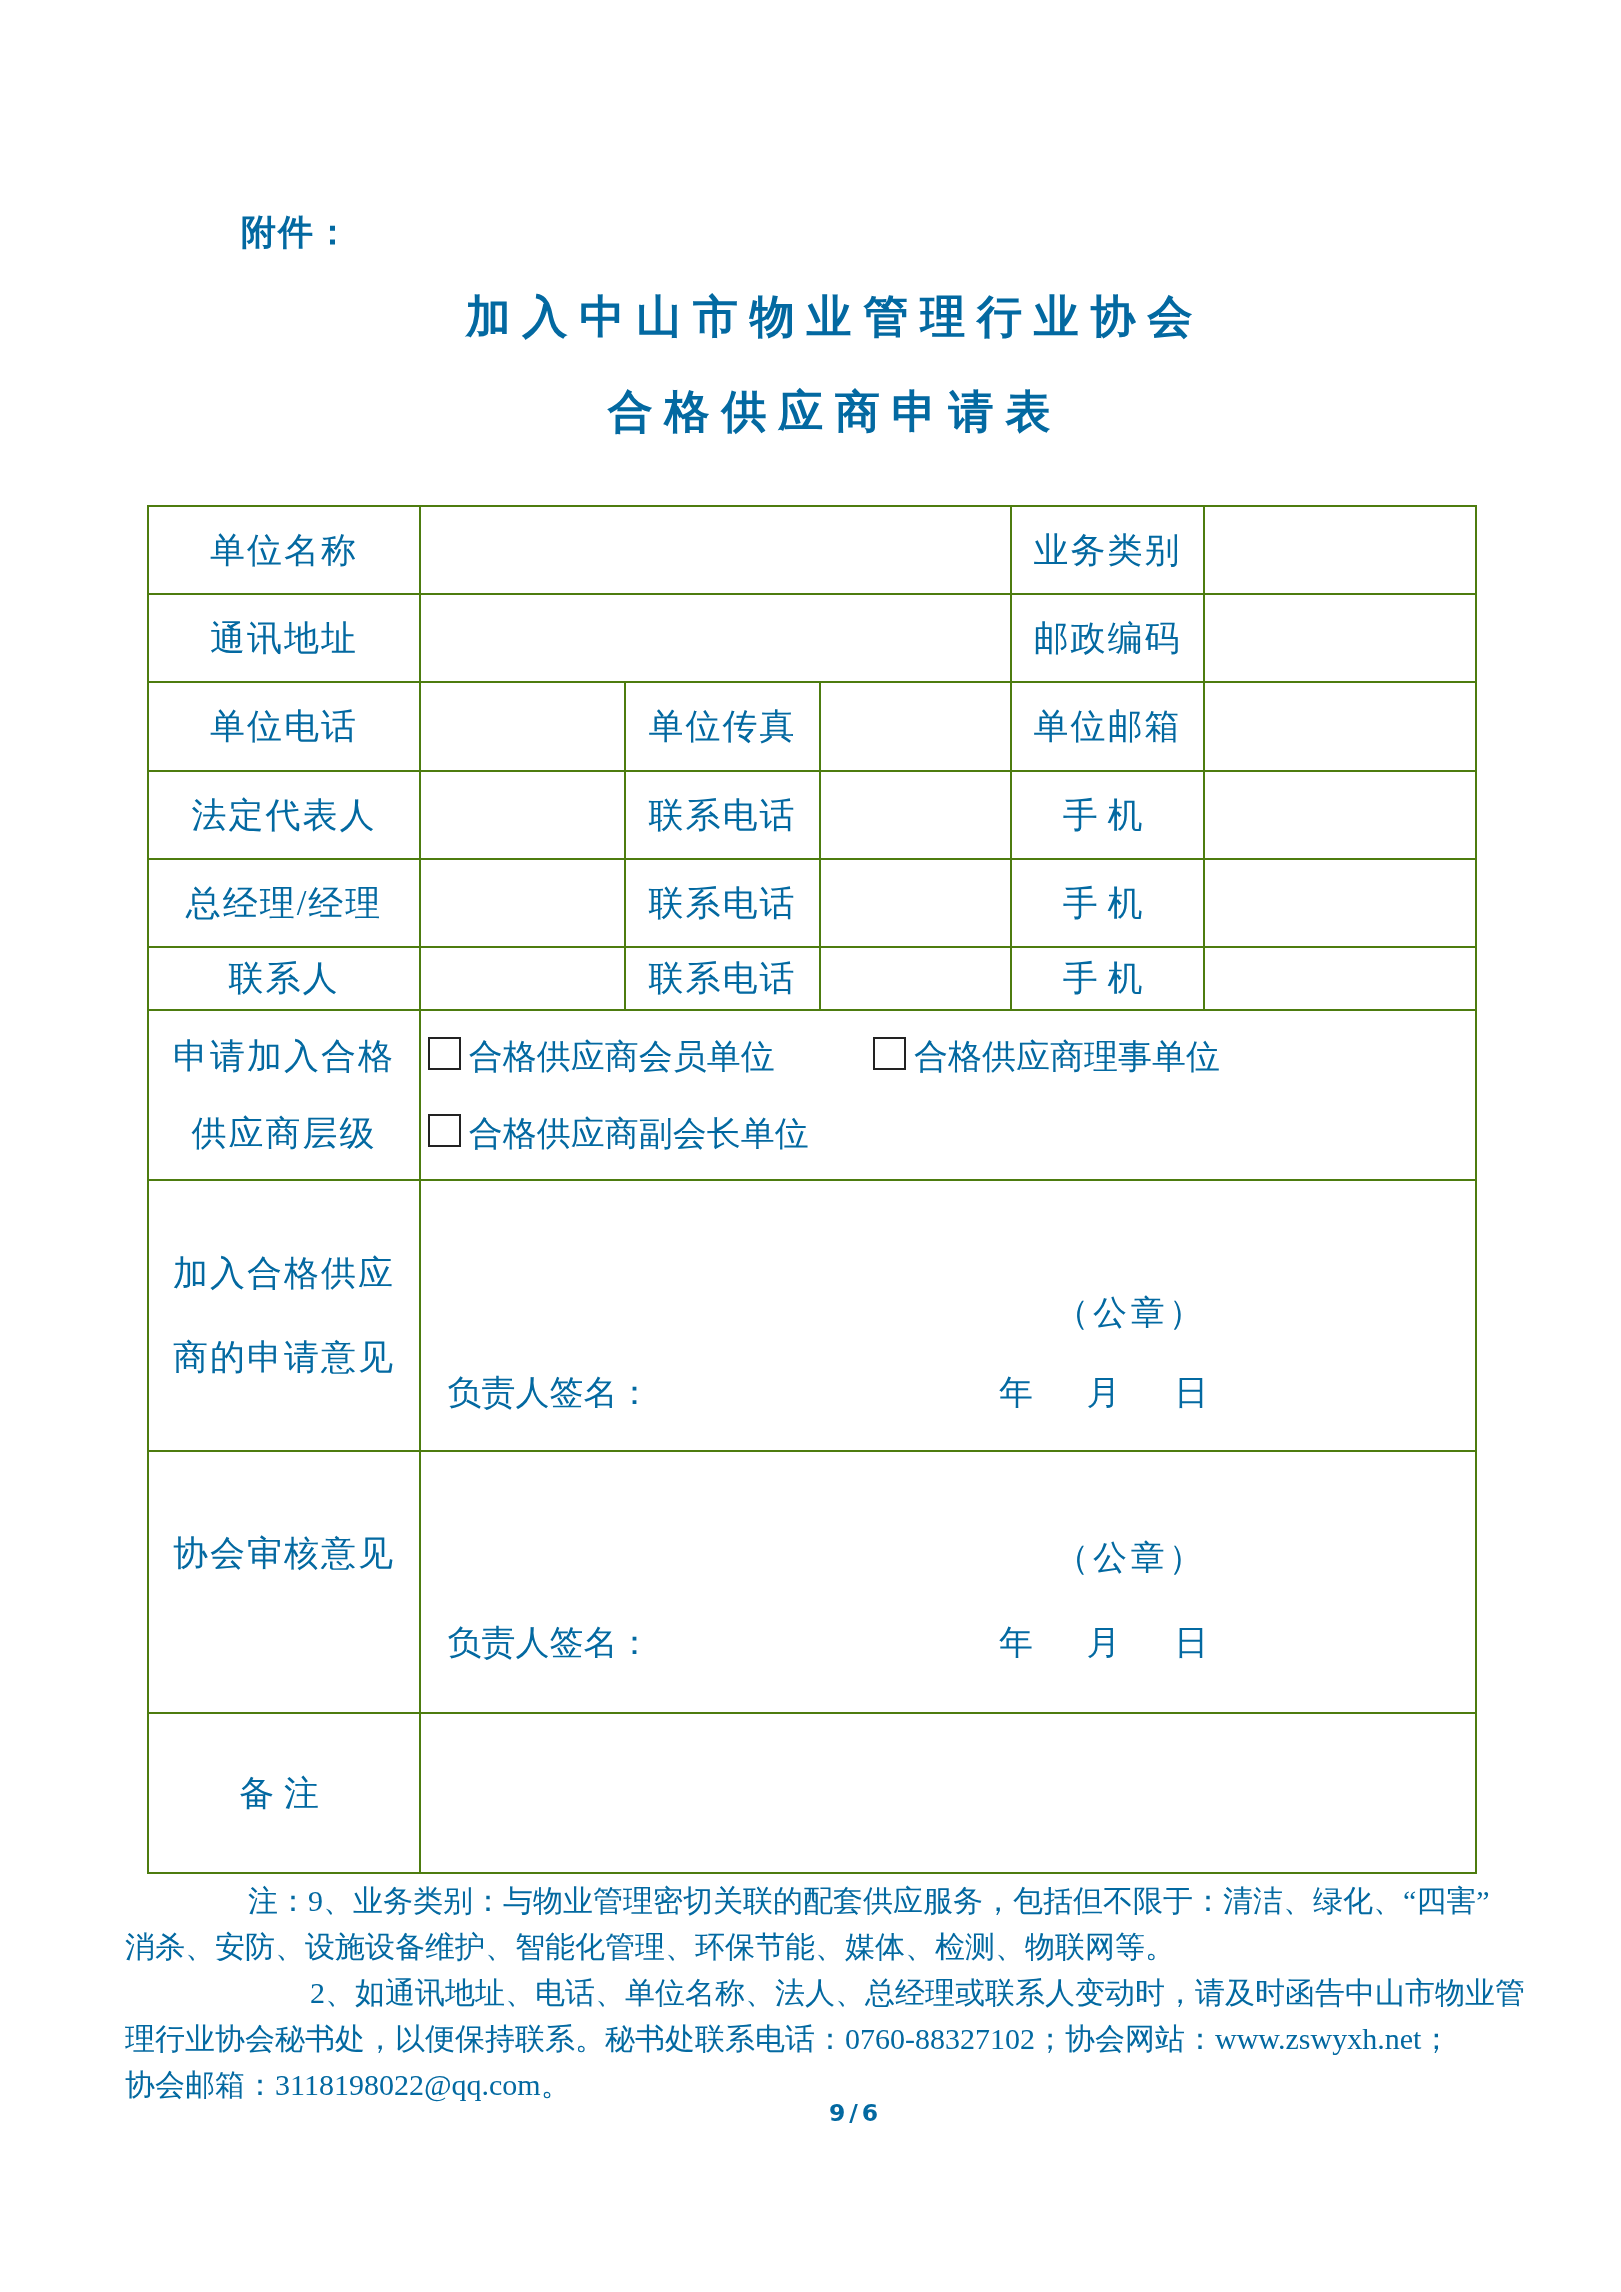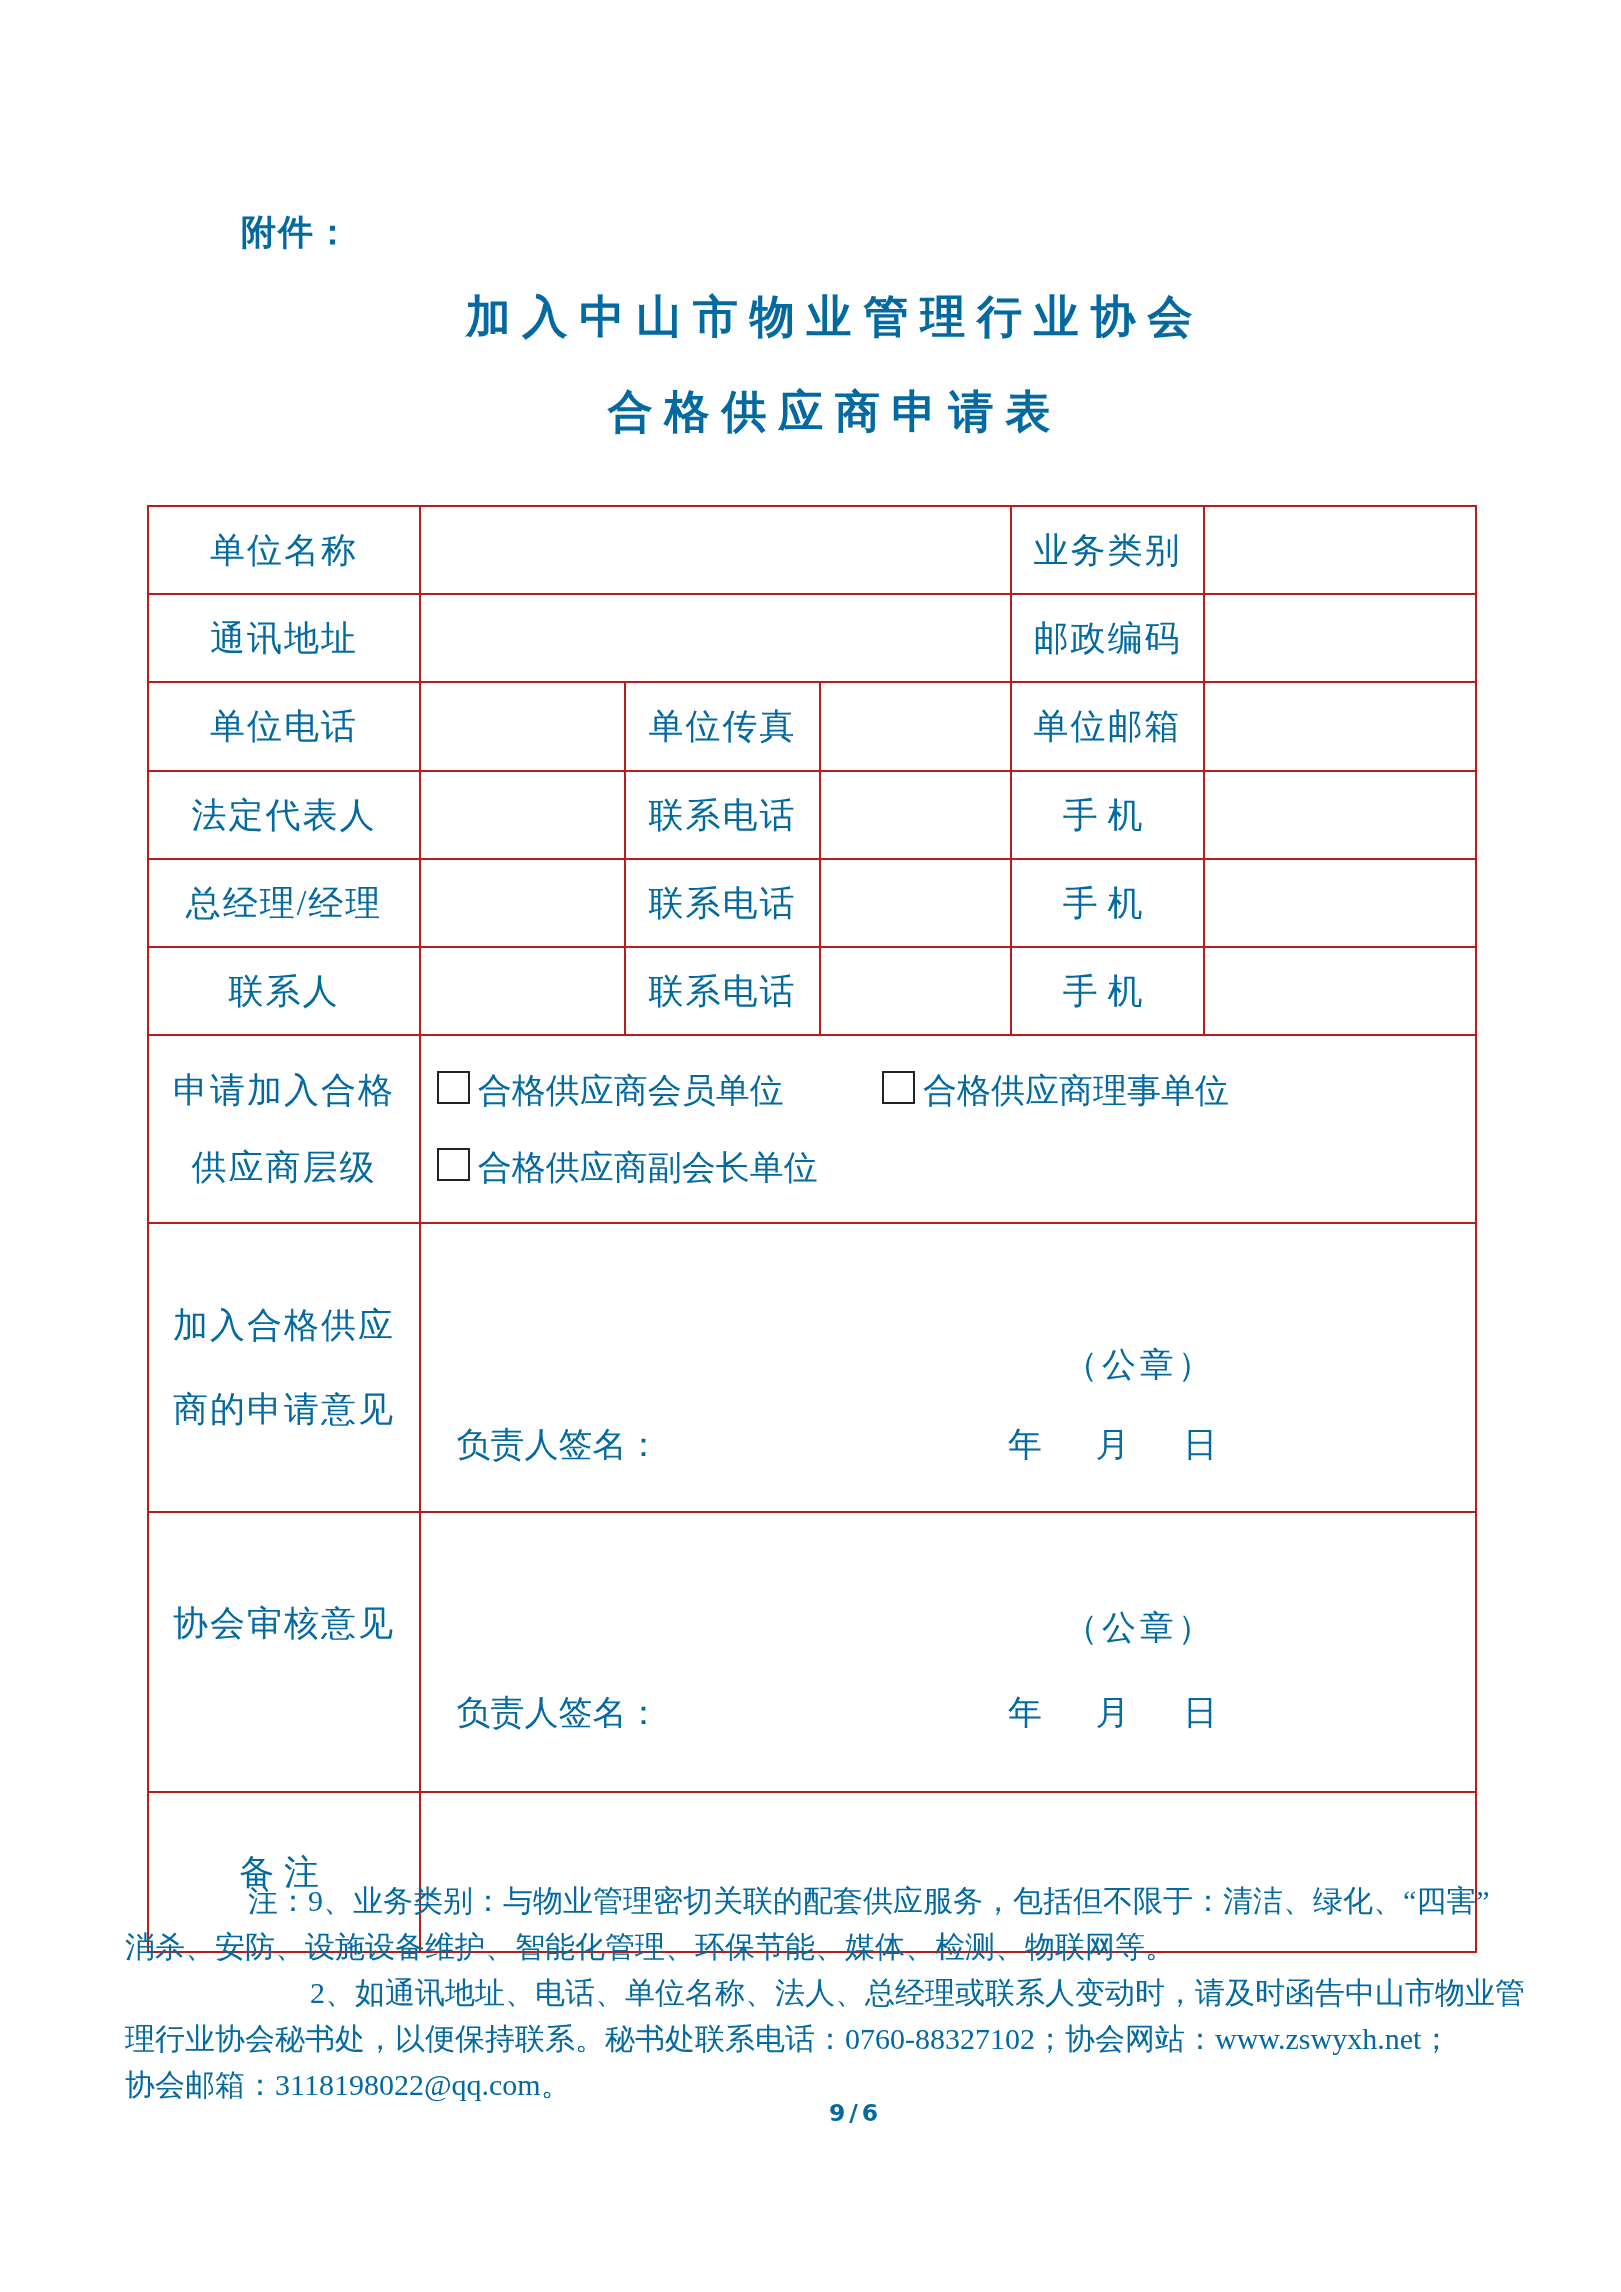--- a/index.html
+++ b/index.html
@@ -18,21 +18,21 @@
   .title{
     position:absolute;left:147px;top:270px;width:1376px;
     text-align:center;font-weight:bold;
     font-size:45px;line-height:95px;letter-spacing:11.8px;
   }
   table.form{
     position:absolute;left:147px;top:505px;
     width:1327px;border-collapse:collapse;table-layout:fixed;
     border:2.9px solid #2b2b2b;
   }
-  table.form td{border:2px solid #b91c1c;padding:16px;}
+  table.form td{border:2px solid #4d7c0f;padding:7px;}
   td.lbl{
     font-size:35px;text-align:center;vertical-align:middle;
     letter-spacing:2px;white-space:nowrap;
   }
   td.lbl .sp{letter-spacing:9.8px;}
   td.val{background:#ffffff;}
   
   td.tier{vertical-align:middle;font-size:34px;padding-left:13.7px;}
   .tier-line{line-height:77px;white-space:nowrap;}
   .cbx{
@@ -130,21 +130,21 @@
 
     <tr style="height:88px">
       <td class="lbl">总经理/经理</td>
       <td class="val"></td>
       <td class="lbl">联系电话</td>
       <td class="val"></td>
       <td class="lbl"><span class="sp">手机</span></td>
       <td class="val"></td>
     </tr>
 
-    <tr style="height:88px">
+    <tr style="height:63px">
       <td class="lbl">联系人</td>
       <td class="val"></td>
       <td class="lbl">联系电话</td>
       <td class="val"></td>
       <td class="lbl"><span class="sp">手机</span></td>
       <td class="val"></td>
     </tr>
 
     <tr style="height:169px">
       <td class="lbl lbl-2line">

